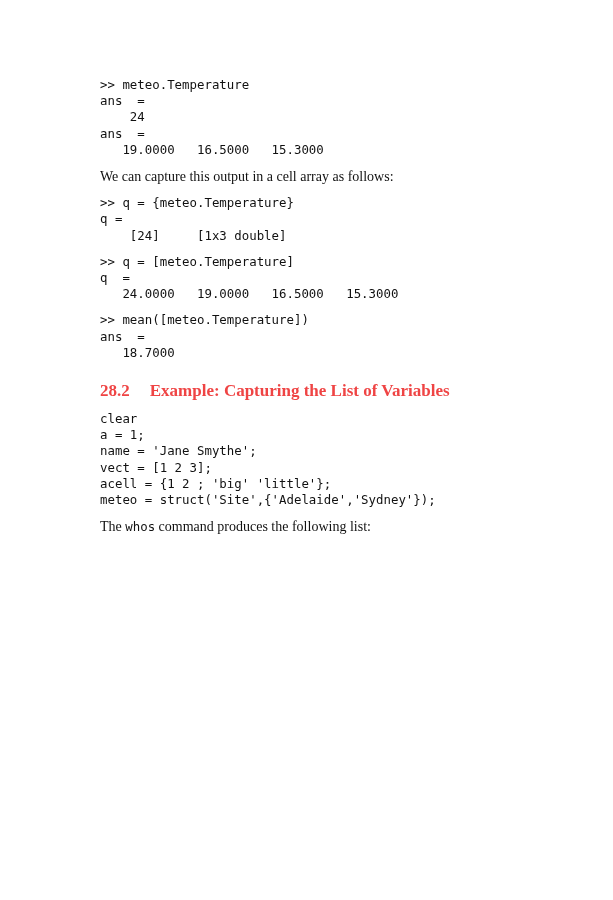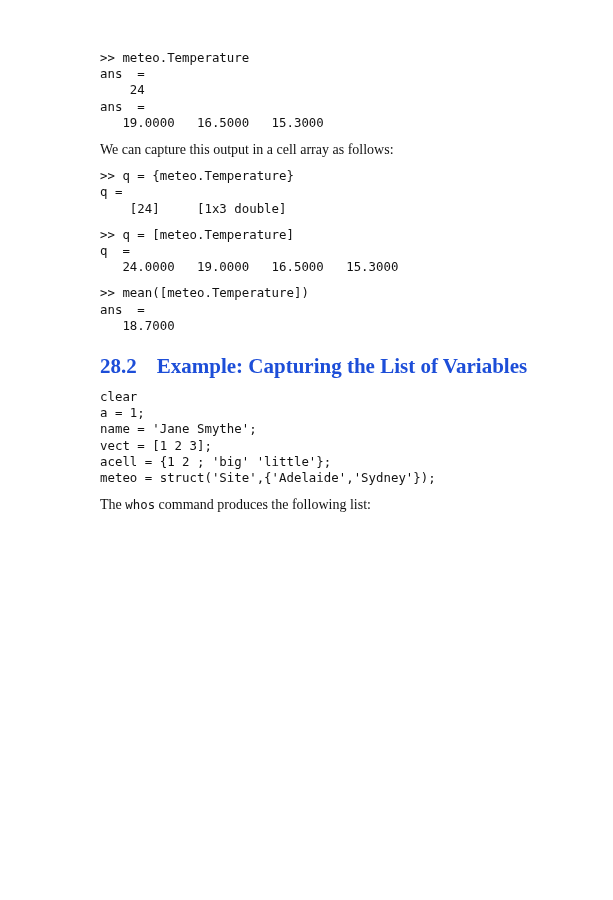--- a/index.html
+++ b/index.html
@@ -4,21 +4,21 @@
 <style>
   * { box-sizing: border-box; }
   html, body { margin: 0; padding: 0; background: #ffffff; }
   body { width: 613px; height: 900px; }
   .page {
     position: relative;
     width: 613px;
     height: 645px;
     background: #ffffff;
     color: #111111;
-    padding: 40px 73px 0 100px;
+    padding: 67px 73px 0 100px;
     overflow: hidden;
   }
   pre.code {
     font-family: "DejaVu Sans Mono", monospace;
     font-size: 12.4px;
     line-height: 16.2px;
     white-space: pre;
     margin: 10px 0;
     color: #111111;
   }
@@ -29,24 +29,24 @@
     text-align: justify;
     margin: 10px 0;
     color: #111111;
   }
   .inline-code {
     font-family: "DejaVu Sans Mono", monospace;
     font-size: 12.4px;
   }
   h2.section-heading {
     font-family: "Liberation Serif", serif;
-    font-size: 21px;
+    font-size: 17px;
     font-weight: bold;
     margin: 20px 0 10px 0;
-    color: #1d4ed8;
+    color: #ef4444;
   }
   .section-number { margin-right: 20px; }
   .footer {
     position: absolute;
     left: 112px;
     top: 872px;
     font-family: "Liberation Serif", serif;
     font-size: 12.5px;
     color: #111111;
   }

